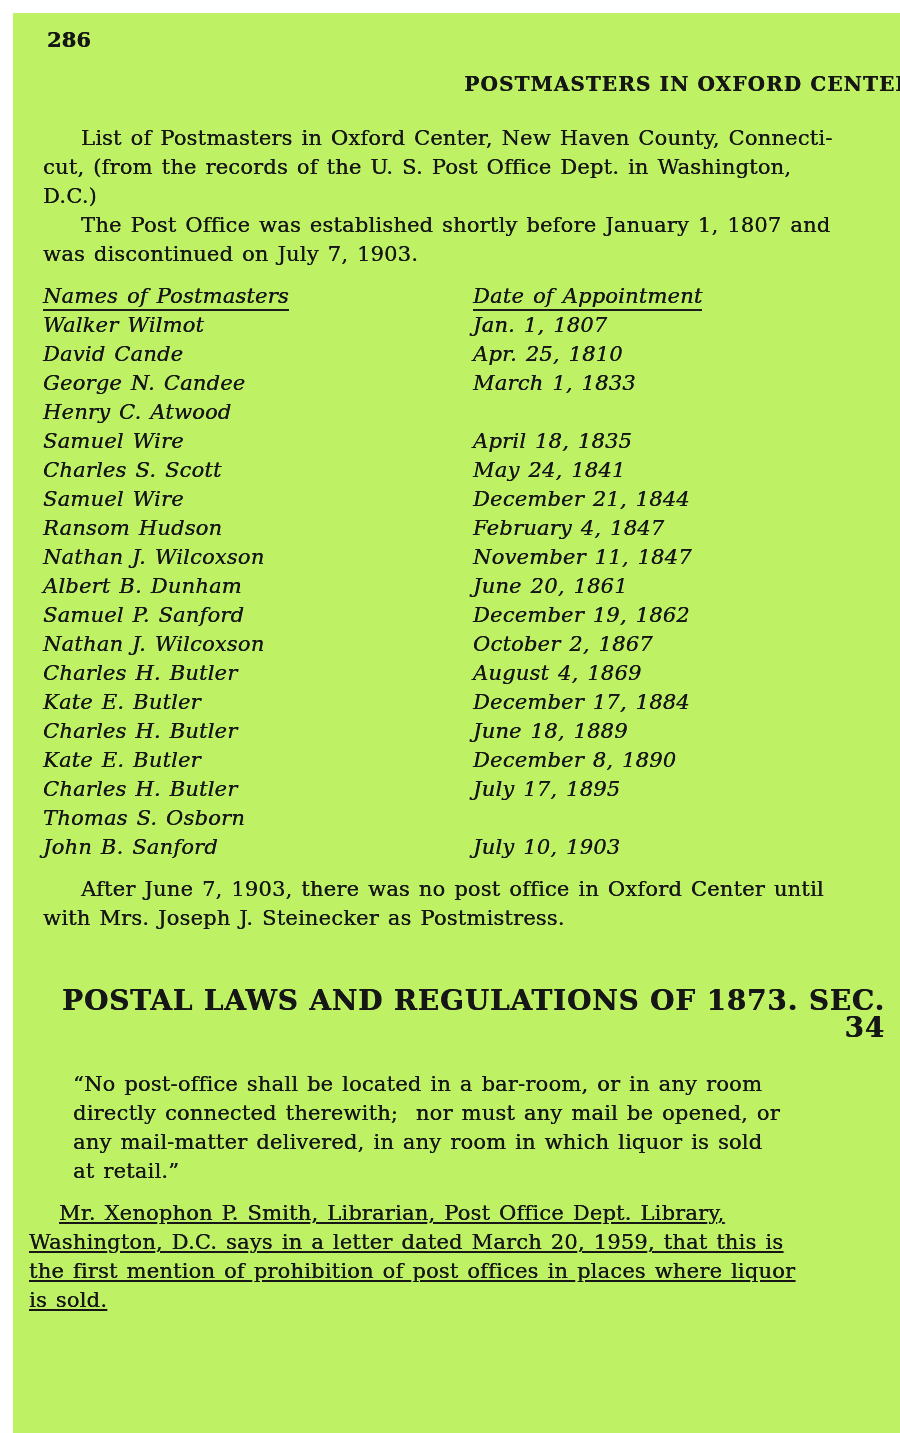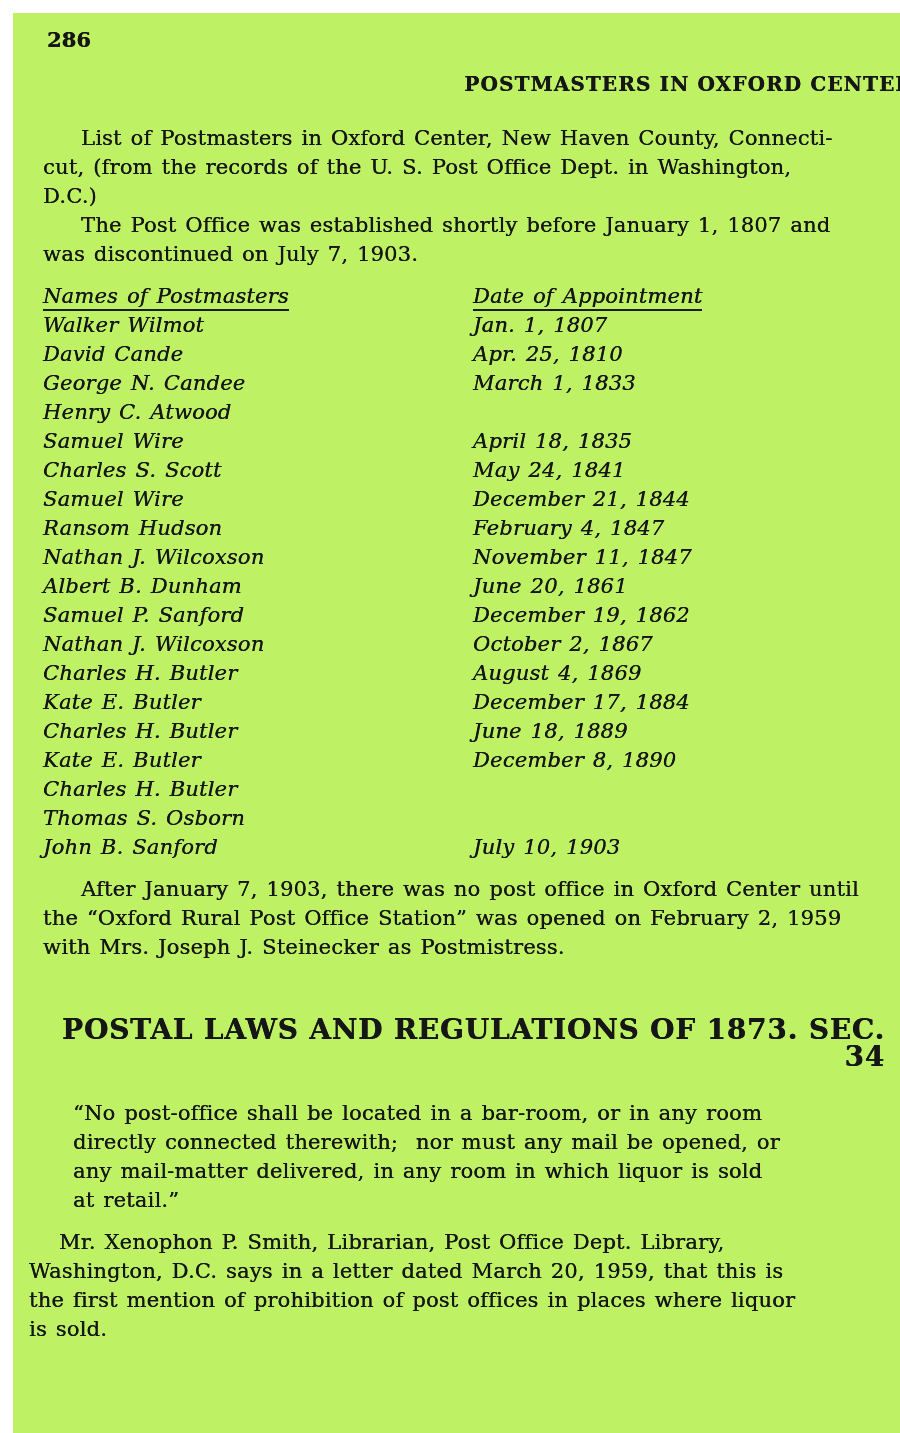--- a/index.html
+++ b/index.html
@@ -73,20 +73,21 @@
     font-weight: bold;
     letter-spacing: 0.8px;
     line-height: 27px;
   }
   .quote {
     margin: 29px 70px 0 30px;
   }
   .para-librarian {
     margin-top: 13px;
     margin-left: -14px;
+    text-decoration: underline;
   }
   .para-librarian .fl { text-indent: 30px; }
 </style>
 </head>
 <body>
 
 <div class="page">
 
   <div class="pagenum">286</div>
 
@@ -168,33 +169,33 @@
       <div class="prow">
         <div class="cell">Charles H. Butler</div>
         <div class="cell">June 18, 1889</div>
       </div>
       <div class="prow">
         <div class="cell">Kate E. Butler</div>
         <div class="cell">December 8, 1890</div>
       </div>
       <div class="prow">
         <div class="cell">Charles H. Butler</div>
+        <div class="cell">July 17, 1895</div>
       </div>
       <div class="prow">
         <div class="cell">Thomas S. Osborn</div>
       </div>
       <div class="prow">
         <div class="cell">John B. Sanford</div>
         <div class="cell">July 10, 1903</div>
       </div>
     </div>
 
     <div class="para-after">
-      <div class="ln fl">After January 7, 1903, there was no post office in Oxford Center until</div>
-      <div class="ln">the “Oxford Rural Post Office Station” was opened on February 2, 1959</div>
+      <div class="ln fl">After June 7, 1903, there was no post office in Oxford Center until</div>
       <div class="ln">with Mrs. Joseph J. Steinecker as Postmistress.</div>
     </div>
 
     <h2 class="heading2">POSTAL LAWS AND REGULATIONS OF 1873.  SEC. 34</h2>
 
     <div class="quote">
       <div class="ln">“No post-office shall be located in a bar-room, or in any room</div>
       <div class="ln">directly connected therewith;  nor must any mail be opened, or</div>
       <div class="ln">any mail-matter delivered, in any room in which liquor is sold</div>
       <div class="ln">at retail.”</div>

